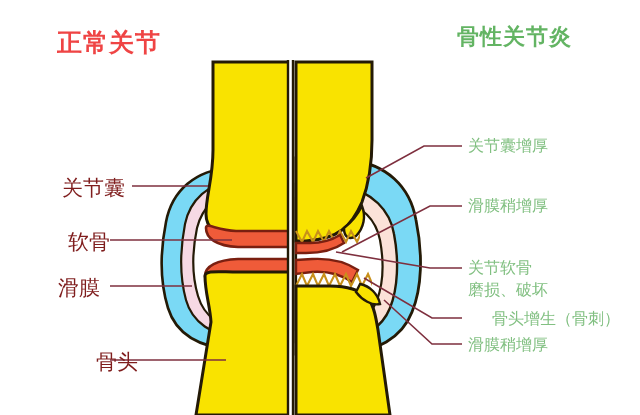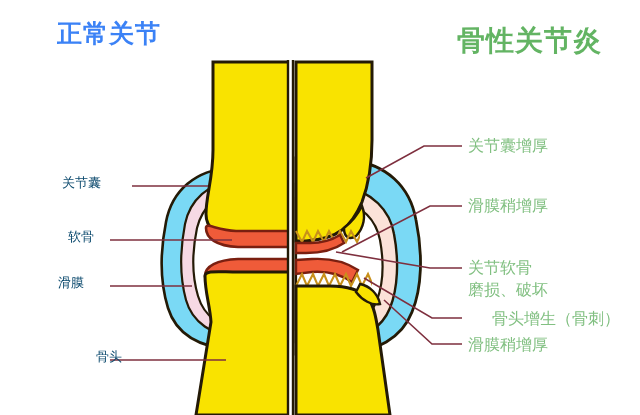--- a/index.html
+++ b/index.html
@@ -18,41 +18,41 @@
   #figure-svg {
     position: absolute;
     left: 0;
     top: 0;
     width: 640px;
     height: 415px;
   }
   .title-normal {
     position: absolute;
     left: 57px;
-    top: 17px;
+    top: 26px;
     font-size: 25px;
     font-weight: bold;
-    color: #3b82f6;
+    color: #ef4444;
     letter-spacing: 1px;
     white-space: nowrap;
   }
   .title-oa {
     position: absolute;
     left: 457px;
     top: 22px;
-    font-size: 28px;
+    font-size: 22px;
     font-weight: bold;
     color: #63b463;
     letter-spacing: 1px;
     white-space: nowrap;
   }
   .label-left {
     position: absolute;
-    font-size: 13px;
-    color: #0c4a6e;
+    font-size: 21px;
+    color: #7f1d1d;
     white-space: nowrap;
     text-align: center;
   }
   .label-right {
     position: absolute;
     font-size: 16px;
     color: #82c082;
     white-space: nowrap;
     line-height: 22px;
   }

